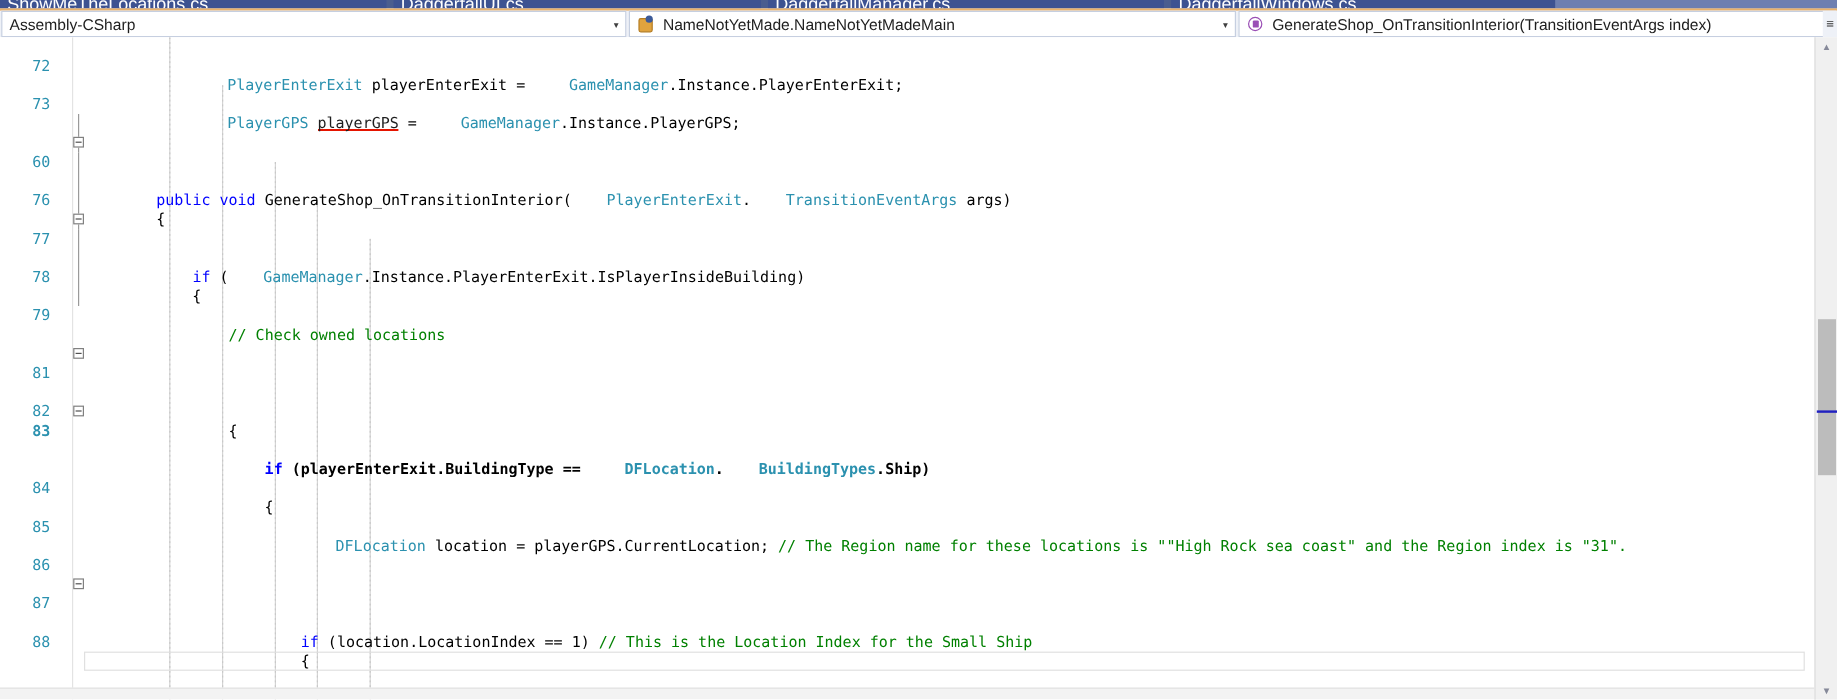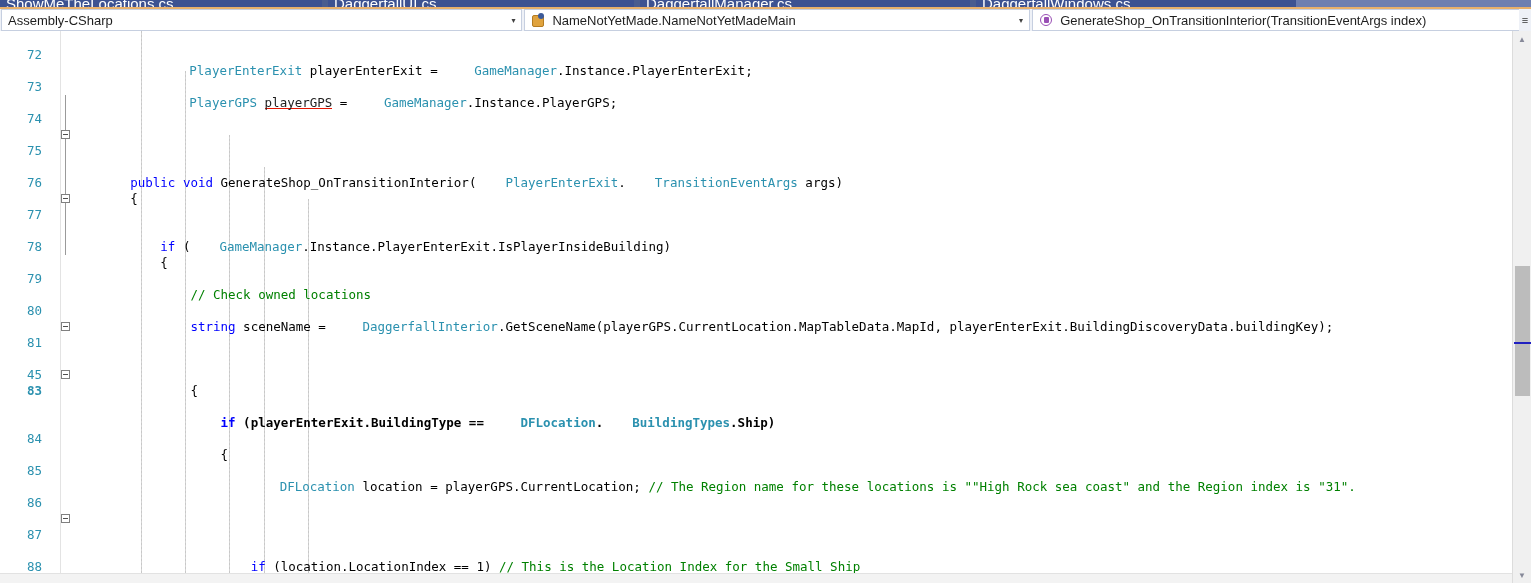--- a/index.html
+++ b/index.html
@@ -191,27 +191,23 @@
     <div class="row" style="top:0px;">
       <span class="lnum">72</span>
       <span class="code"><span class="pl">            </span><span class="ty">PlayerEnterExit</span><span class="pl"> playerEnterExit = </span><span class="ty">GameManager</span><span class="pl">.Instance.PlayerEnterExit;</span></span>
     </div>
 
     <div class="row" style="top:16px;">
       <span class="lnum">73</span>
       <span class="code"><span class="pl">            </span><span class="ty">PlayerGPS</span><span class="pl"> </span><span class="squig">playerGPS</span><span class="pl"> = </span><span class="ty">GameManager</span><span class="pl">.Instance.PlayerGPS;</span></span>
     </div>
 
-    <div class="row" style="top:32px;">
-      <span class="lnum">74</span>
-      <span class="code"></span>
-    </div>
 
     <div class="row" style="top:48px;">
-      <span class="lnum">75</span>
+      <span class="lnum">60</span>
       <span class="foldbox"></span>
       <span class="code"><span class="pl">        </span><span class="kw">public</span><span class="pl"> </span><span class="kw">void</span><span class="pl"> GenerateShop_OnTransitionInterior(</span><span class="ty">PlayerEnterExit</span><span class="pl">.</span><span class="ty">TransitionEventArgs</span><span class="pl"> args)</span></span>
     </div>
 
     <div class="row" style="top:64px;">
       <span class="lnum">76</span>
       <span class="code"><span class="pl">        {</span></span>
     </div>
 
     <div class="row" style="top:80px;">
@@ -223,32 +219,28 @@
     <div class="row" style="top:96px;">
       <span class="lnum">78</span>
       <span class="code"><span class="pl">            {</span></span>
     </div>
 
     <div class="row" style="top:112px;">
       <span class="lnum">79</span>
       <span class="code"><span class="pl">                </span><span class="cm">// Check owned locations</span></span>
     </div>
 
-    <div class="row" style="top:128px;">
-      <span class="lnum">80</span>
-      <span class="code"><span class="pl">                </span><span class="kw">string</span><span class="pl"> sceneName = </span><span class="ty">DaggerfallInterior</span><span class="pl">.GetSceneName(playerGPS.CurrentLocation.MapTableData.MapId, playerEnterExit.BuildingDiscoveryData.buildingKey);</span></span>
-    </div>
 
     <div class="row" style="top:144px;">
       <span class="lnum">81</span>
       <span class="foldbox"></span>
     </div>
 
     <div class="row" style="top:160px;">
-      <span class="lnum">45</span>
+      <span class="lnum">82</span>
       <span class="code"><span class="pl">                {</span></span>
     </div>
 
     <div class="row" style="top:160px;font-weight:bold;">
       <span class="lnum">83</span>
       <span class="foldbox"></span>
       <span class="code"><span class="pl">                    </span><span class="kw">if</span><span class="pl"> (playerEnterExit.BuildingType == </span><span class="ty">DFLocation</span><span class="pl">.</span><span class="ty">BuildingTypes</span><span class="pl">.Ship)</span></span>
     </div>
 
     <div class="row" style="top:192px;">

